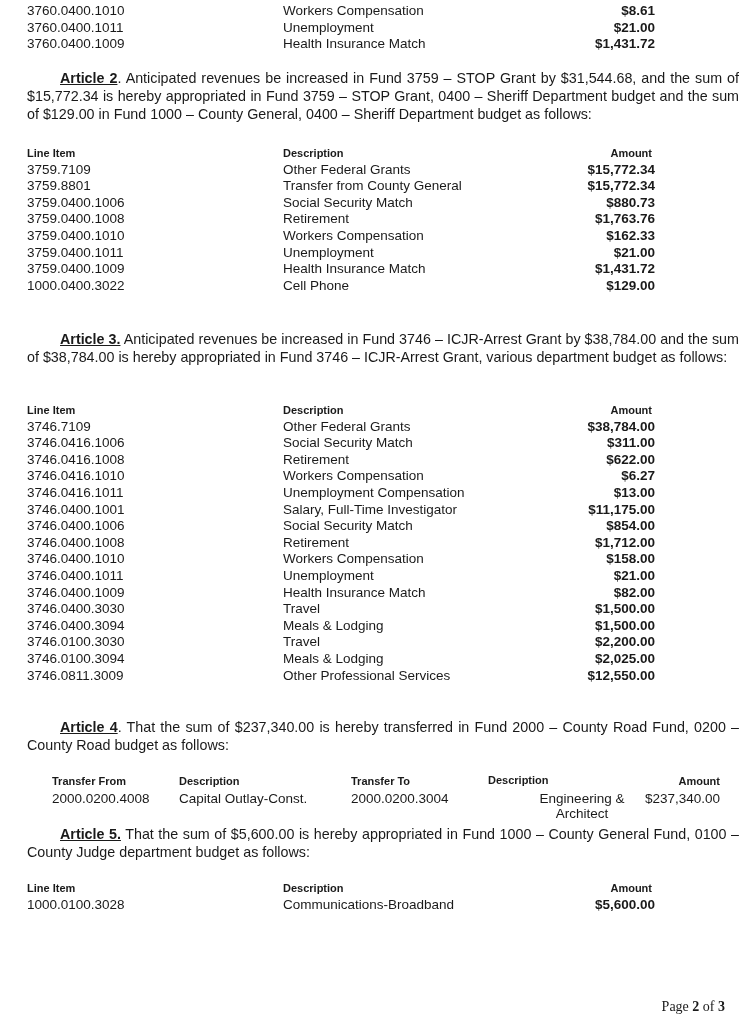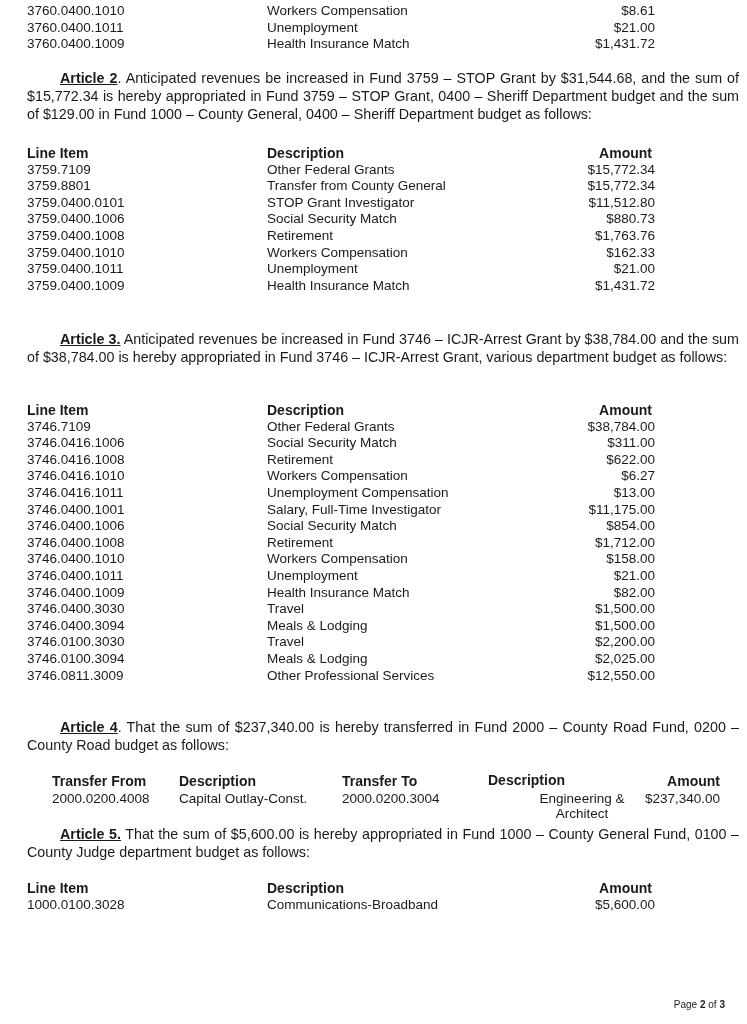--- a/index.html
+++ b/index.html
@@ -5,40 +5,40 @@
   html, body { margin: 0; padding: 0; background: #ffffff; }
   body {
     width: 747px; height: 1024px; position: relative; overflow: hidden;
     font-family: "Liberation Sans", sans-serif; color: #1a1a1a;
     font-size: 13.5px;
   }
   .page { position: absolute; left: 0; top: 0; width: 747px; height: 1024px; }
   .tbl { position: absolute; left: 27px; width: 640px; }
   .row { position: relative; height: 16.6px; line-height: 16.6px; white-space: nowrap; }
   .c1 { position: absolute; left: 0; }
-  .c2 { position: absolute; left: 240px; }
-  .c3 { position: absolute; right: 12px; text-align: right; }
-  .hdr { font-weight: bold; font-size: 14px; }
+  .c2 { position: absolute; left: 256px; }
+  .c3 { position: absolute; right: 12px; text-align: right; font-weight: bold; }
+  .hdr { font-weight: bold; font-size: 11px; }
   .hdr .c3 { right: 15px; }
   .para {
     position: absolute; left: 27px; width: 712px;
     font-size: 14.3px; line-height: 18px; text-align: justify;
   }
   .art { font-weight: bold; text-decoration: underline; margin-left: 33px; }
   .t4 { position: absolute; left: 24px; width: 700px; }
   .t4 .r { position: relative; height: 17px; line-height: 17px; white-space: nowrap; }
   .t4 .a { position: absolute; left: 0; margin-left: 28px; }
   .t4 .b { position: absolute; left: 155px; }
-  .t4 .c { position: absolute; left: 318px; }
+  .t4 .c { position: absolute; left: 327px; }
   .t4 .d { position: absolute; left: 464px; width: 100px; text-align: center; white-space: normal; line-height: 15px; }
   .t4 .e { position: absolute; right: 4px; text-align: right; }
   .t4 .hdr .d { text-align: left; }
   .footer {
     position: absolute; right: 22px; top: 999px;
-    font-family: Liberation Sans, sans-serif; font-size: 10px; margin-left: 38px;
+    font-family: Liberation Serif, serif; font-size: 14px; margin-left: 38px;
   }
   .footer b { font-weight: bold; }
 </style>
 </head>
 <body>
 
 <div class="page">
 
   <div class="tbl" style="top:3px;" id="top-table">
       <div class="row">
@@ -72,25 +72,20 @@
           <span class="c1">3759.7109</span>
           <span class="c2">Other Federal Grants</span>
           <span class="c3">$15,772.34</span>
         </div>
         <div class="row">
           <span class="c1">3759.8801</span>
           <span class="c2">Transfer from County General</span>
           <span class="c3">$15,772.34</span>
         </div>
         <div class="row">
-          <span class="c1">3759.0400.0101</span>
-          <span class="c2">STOP Grant Investigator</span>
-          <span class="c3">$11,512.80</span>
-        </div>
-        <div class="row">
           <span class="c1">3759.0400.1006</span>
           <span class="c2">Social Security Match</span>
           <span class="c3">$880.73</span>
         </div>
         <div class="row">
           <span class="c1">3759.0400.1008</span>
           <span class="c2">Retirement</span>
           <span class="c3">$1,763.76</span>
         </div>
         <div class="row">
@@ -100,20 +95,25 @@
         </div>
         <div class="row">
           <span class="c1">3759.0400.1011</span>
           <span class="c2">Unemployment</span>
           <span class="c3">$21.00</span>
         </div>
         <div class="row">
           <span class="c1">3759.0400.1009</span>
           <span class="c2">Health Insurance Match</span>
           <span class="c3">$1,431.72</span>
+        </div>
+        <div class="row">
+          <span class="c1">1000.0400.3022</span>
+          <span class="c2">Cell Phone</span>
+          <span class="c3">$129.00</span>
         </div>
       </div>
   </div>
 
   <div class="para" style="top:330px;">
     <span class="art">Article 3.</span><span> Anticipated revenues be increased in Fund 3746 – ICJR-Arrest Grant by $38,784.00 and the sum of $38,784.00 is hereby appropriated in Fund 3746 – ICJR-Arrest Grant, various department budget as follows:</span>
   </div>
   <div class="tbl" style="top:402px;">
     <div class="row hdr">
       <span class="c1">Line Item</span>

